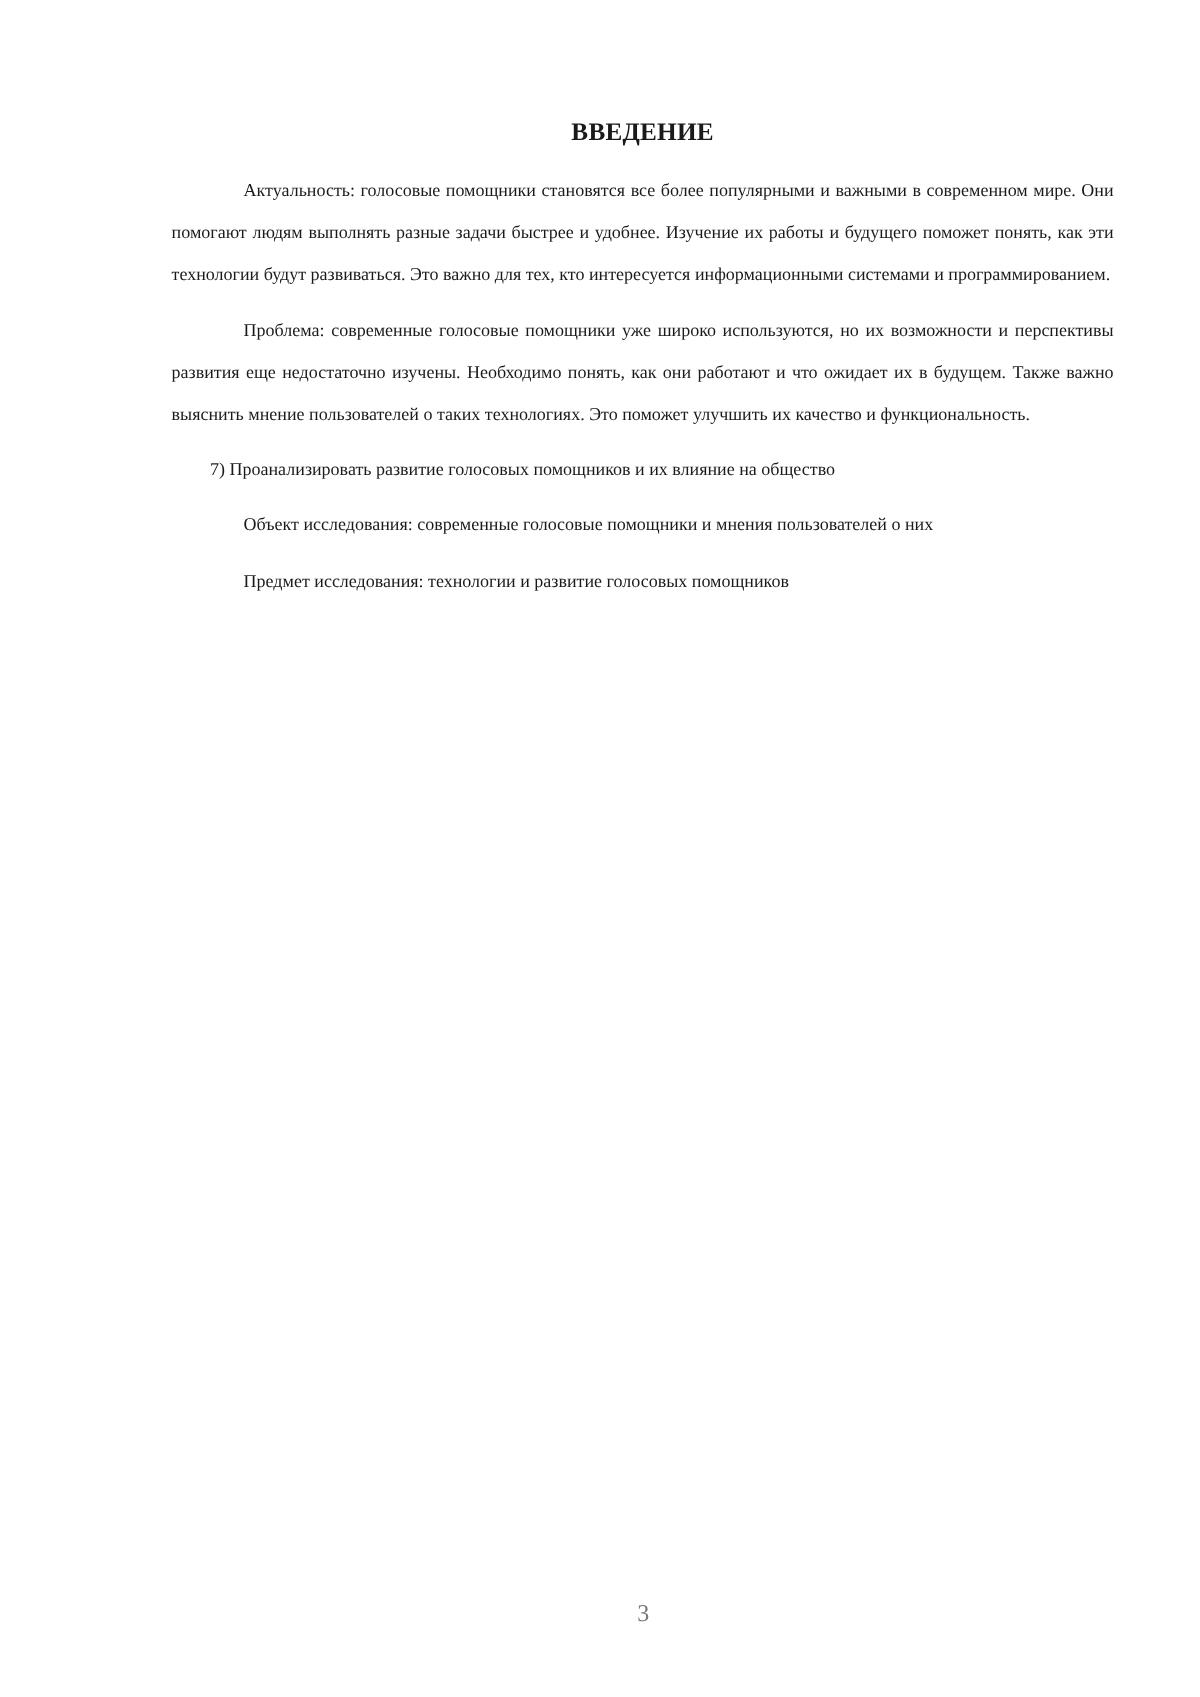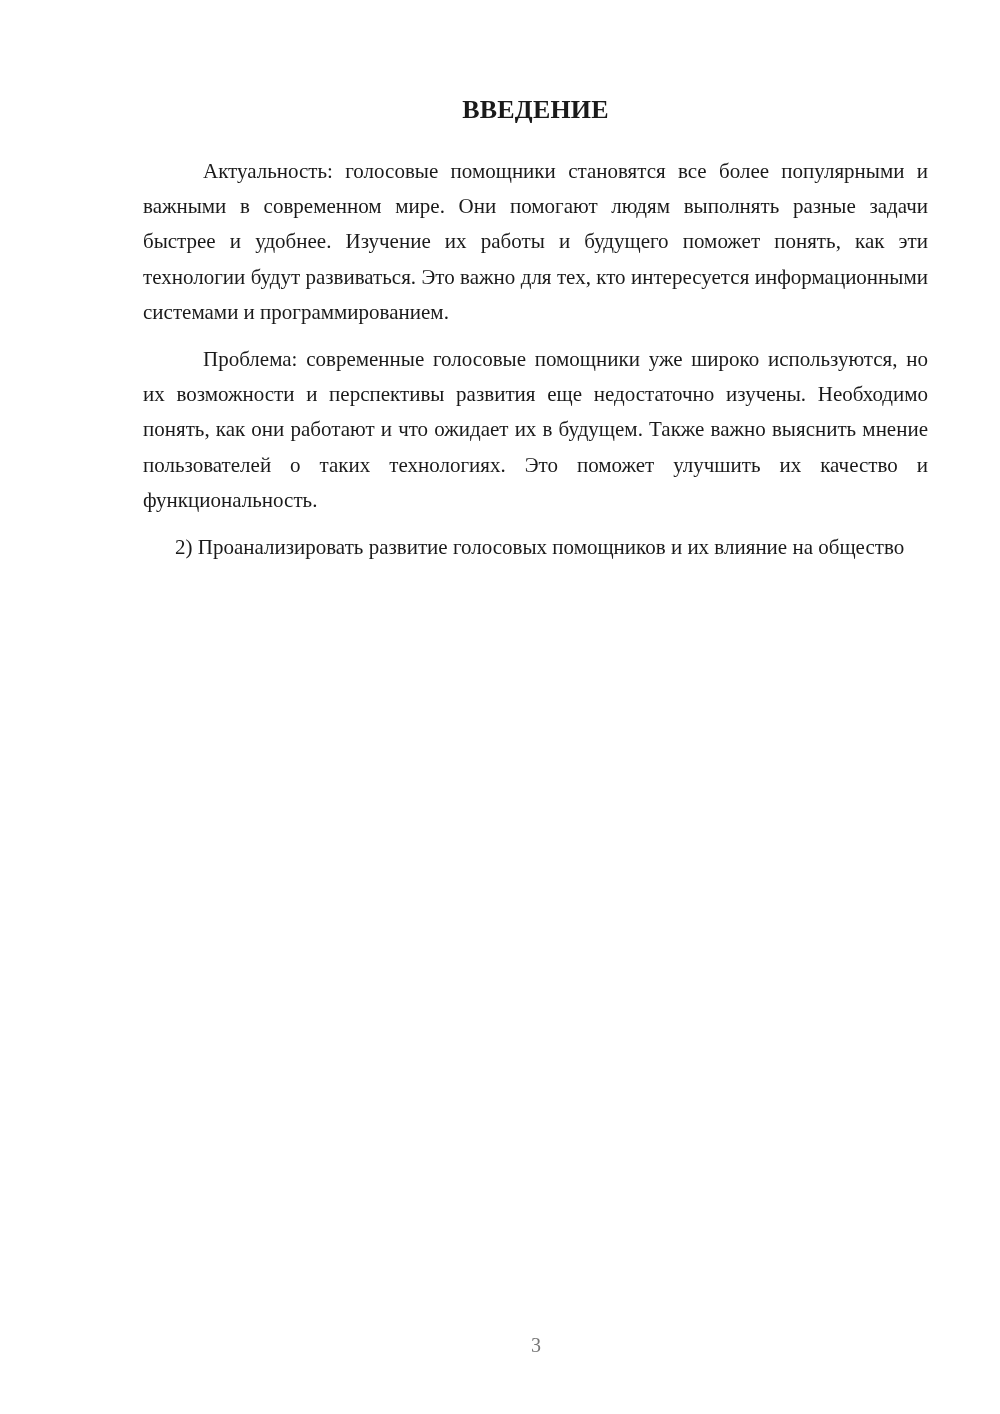--- a/index.html
+++ b/index.html
@@ -21,33 +21,33 @@
       top: 0;
       width: 785px;
     }
     .title {
       position: absolute;
       left: 0;
       top: 96px;
       width: 785px;
       text-align: center;
       font-weight: bold;
-      font-size: 26px;
+      font-size: 21px;
       line-height: 28px;
       letter-spacing: 0.2px;
     }
     .body {
       position: absolute;
       left: 0;
       top: 142px;
       width: 785px;
     }
     .para {
-      margin: 12px 0 11px 0;
-      font-size: 21px;
+      margin: 0 0 11px 0;
+      font-size: 15px;
       line-height: 35.2px;
       text-align: justify;
       text-indent: 60px;
     }
     .para.list {
       text-indent: 32px;
     }
     .page-number {
       position: absolute;
       left: 0;
@@ -60,17 +60,19 @@
   </style>
 </head>
 <body>
 
 <div class="page">
   <div class="title">ВВЕДЕНИЕ</div>
 
   <div class="body">
     <p class="para">Актуальность: голосовые помощники становятся все более популярными и важными в современном мире. Они помогают людям выполнять разные задачи быстрее и удобнее. Изучение их работы и будущего поможет понять, как эти технологии будут развиваться. Это важно для тех, кто интересуется информационными системами и программированием.</p>
     <p class="para">Проблема: современные голосовые помощники уже широко используются, но их возможности и перспективы развития еще недостаточно изучены. Необходимо понять, как они работают и что ожидает их в будущем. Также важно выяснить мнение пользователей о таких технологиях. Это поможет улучшить их качество и функциональность.</p>
-    <p class="para list">2) Проанализировать развитие голосовых помощников и их влияние на общество</p>
+    <p class="para list">7) Проанализировать развитие голосовых помощников и их влияние на общество</p>
+    <p class="para">Объект исследования: современные голосовые помощники и мнения пользователей о них</p>
+    <p class="para">Предмет исследования: технологии и развитие голосовых помощников</p>
   </div>
 </div>
 
 <div class="page-number">3</div>
 
 </body></html>

